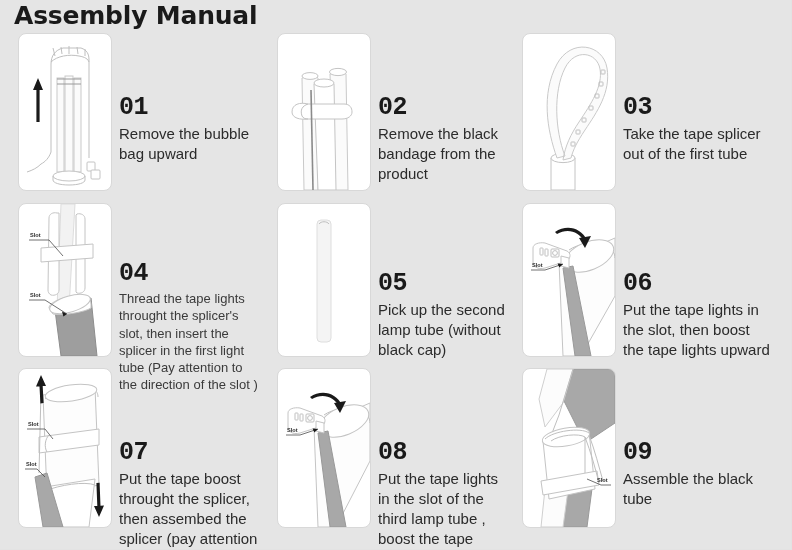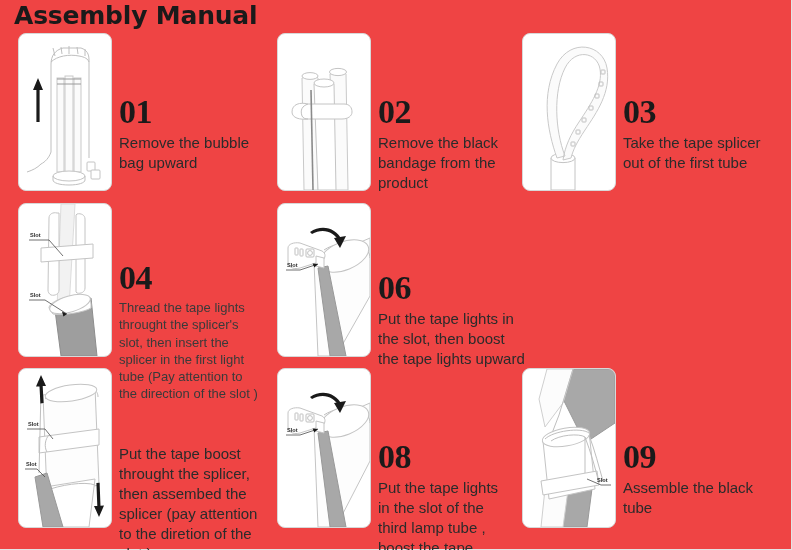--- a/index.html
+++ b/index.html
@@ -15,21 +15,21 @@
     color: #231f20;
     position: relative;
   }
   #page {
     width: 792px;
     height: 550px;
     position: relative;
     box-sizing: border-box;
     border-right: 1px solid #e3e3e3;
     border-bottom: 1px solid #e3e3e3;
-    background: #ef4444;
+    background: #e5e5e5;
   }
   #title {
     position: absolute;
     left: 14px;
     top: 1px;
     font-size: 25px;
     font-weight: bold;
     letter-spacing: -0.2px;
     color: #1a1a1a;
     font-family: "DejaVu Sans", sans-serif;
@@ -76,22 +76,22 @@
     padding-left: 7px;
     padding-top: 62px;
     flex: 1;
     min-width: 0;
   }
   .textblock.tall { padding-top: 58px; }
   .textblock.mid  { padding-top: 68px; }
   .textblock.low  { padding-top: 72px; }
 
   .stepnum {
-    font-family: Liberation Serif, serif;
-    font-size: 34px;
+    font-family: Liberation Mono, monospace;
+    font-size: 25px;
     font-weight: bold;
     line-height: 1.0;
     color: #1a1a1a;
     letter-spacing: -0.4px;
   }
   .steptext {
     font-size: 15px;
     line-height: 1.33;
     color: #2b2b2b;
     margin-top: 4px;
@@ -243,20 +243,32 @@
               <text class="slotlbl" x="11" y="93">Slot</text>
             </g>
           </svg>
         </div>
         <div class="textblock tall">
           <div class="stepnum">04</div>
           <div class="steptext alt wide">Thread the tape lights throught the splicer's slot, then insert the splicer in the first light tube (Pay attention to the direction of the slot )</div>
         </div>
       </div>
 
+      <div class="cell r2 c2">
+        <div class="card r2">
+          <svg width="92" height="152" viewBox="0 0 92 152">
+            <rect class="fill-lt" x="39" y="16" width="14" height="122" rx="4" style="fill:#f4f4f4;stroke:#dedede"></rect>
+            <path class="ln" d="M41 20 C43 17 49 17 51 20"></path>
+          </svg>
+        </div>
+        <div class="textblock mid">
+          <div class="stepnum">05</div>
+          <div class="steptext">Pick up the second lamp tube (without black cap)</div>
+        </div>
+      </div>
 
       <div class="cell r2 c3">
         <div class="card r2">
           <svg width="92" height="152" viewBox="0 0 92 152">
 
             <path class="fill-w" d="M36 58 L92 34 L92 92 L58 152 L40 152 Z" style="fill:#fdfdfd"></path>
             <path class="ln" d="M46 46 C54 40 70 38 82 42 C90 45 92 50 92 54"></path>
             <ellipse class="fill-w" cx="66" cy="52" rx="26" ry="14" transform="rotate(-22 66 52)"></ellipse>
 
             <path class="fill-gy2" d="M40 64 L50 62 L68 152 L52 152 Z"></path>
@@ -320,20 +332,21 @@
 
             <g class="arrow">
               <path d="M22 6 L27 17 L23.7 17 L24.6 34 L21.4 34.4 L20.5 17.4 L17 17.6 Z"></path>
             </g>
             <g class="arrow">
               <path d="M80 148 L75 137 L78.3 137 L77.4 114 L80.6 113.8 L81.5 136.8 L85 136.6 Z"></path>
             </g>
           </svg>
         </div>
         <div class="textblock low">
+          <div class="stepnum">07</div>
           <div class="steptext wide">Put the tape boost throught the splicer, then assembed the splicer (pay attention to the diretion of the slot )</div>
         </div>
       </div>
 
       <div class="cell r3 c2">
         <div class="card r3">
           <svg width="92" height="158" viewBox="0 0 92 158">
 
             <path class="fill-w" d="M36 58 L92 34 L92 92 L58 158 L40 158 Z" style="fill:#fdfdfd"></path>
             <path class="ln" d="M46 46 C54 40 70 38 82 42 C90 45 92 50 92 54"></path>

